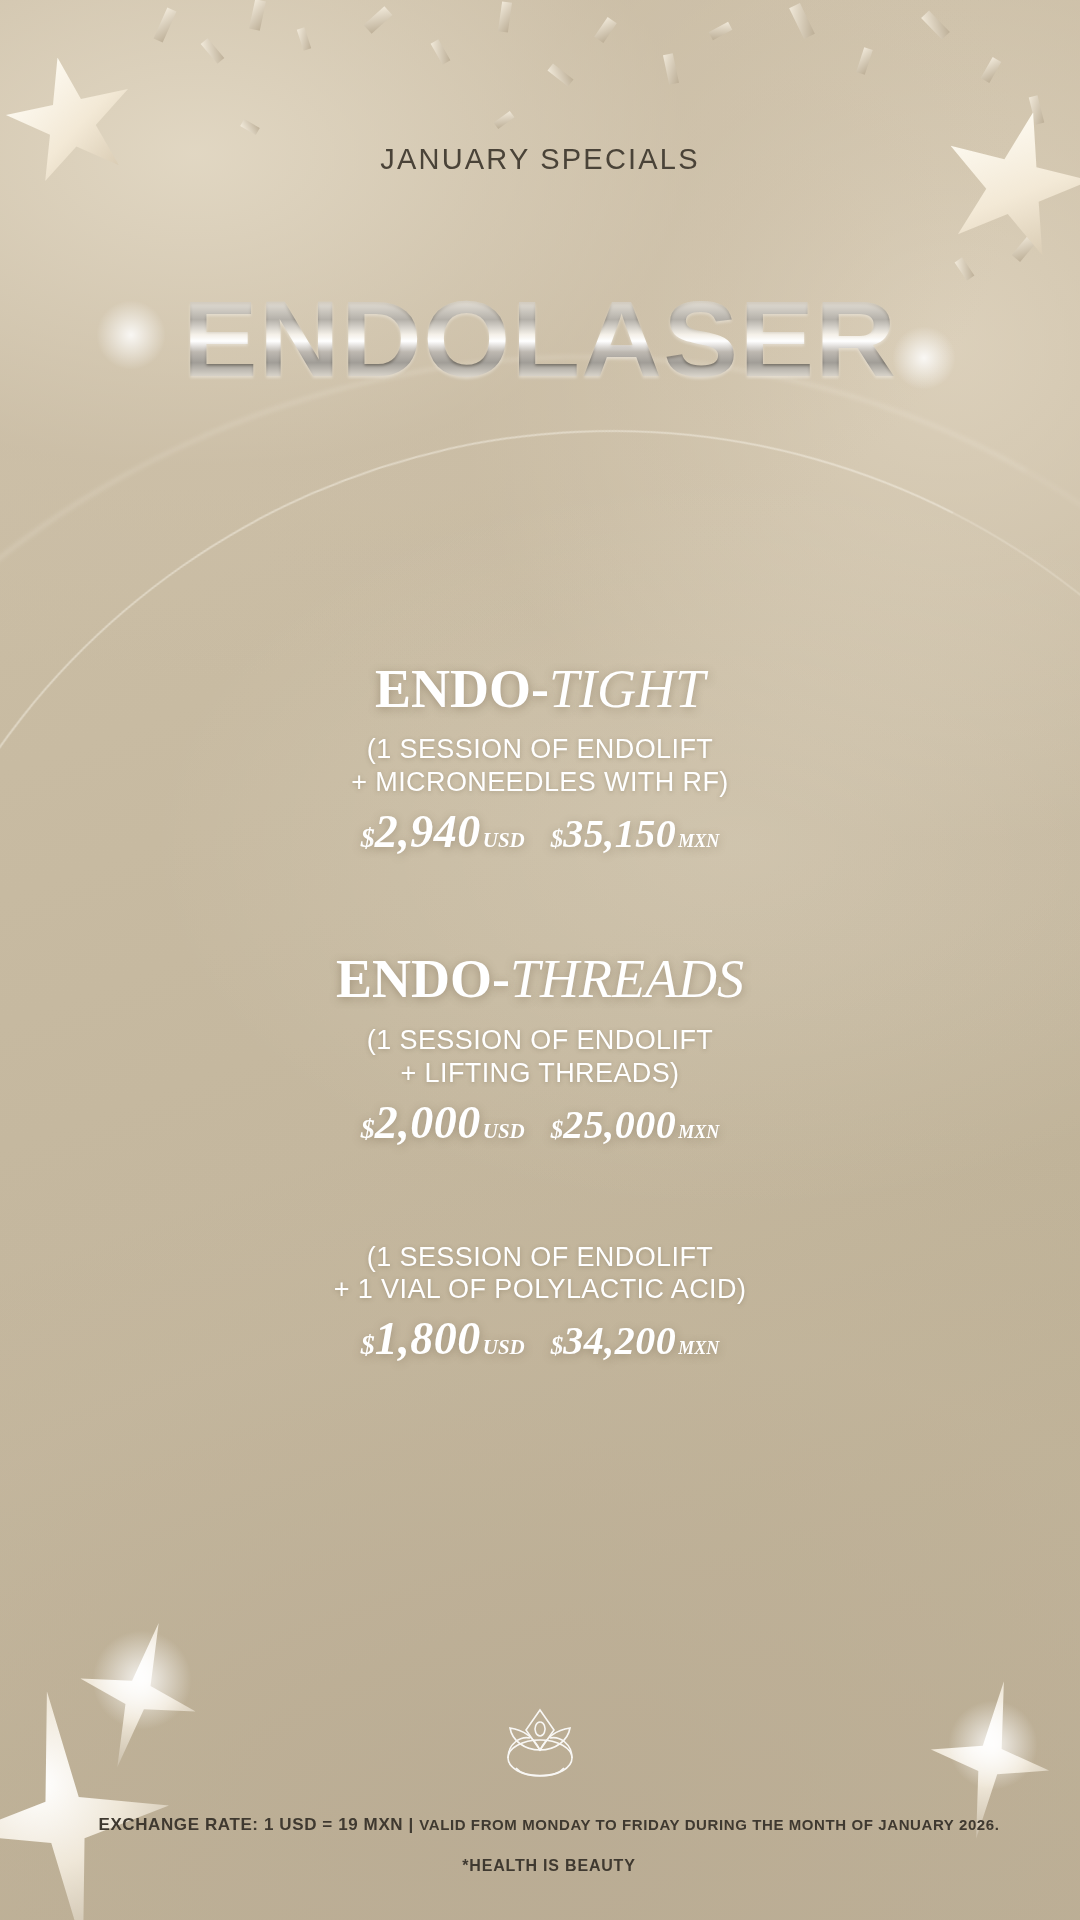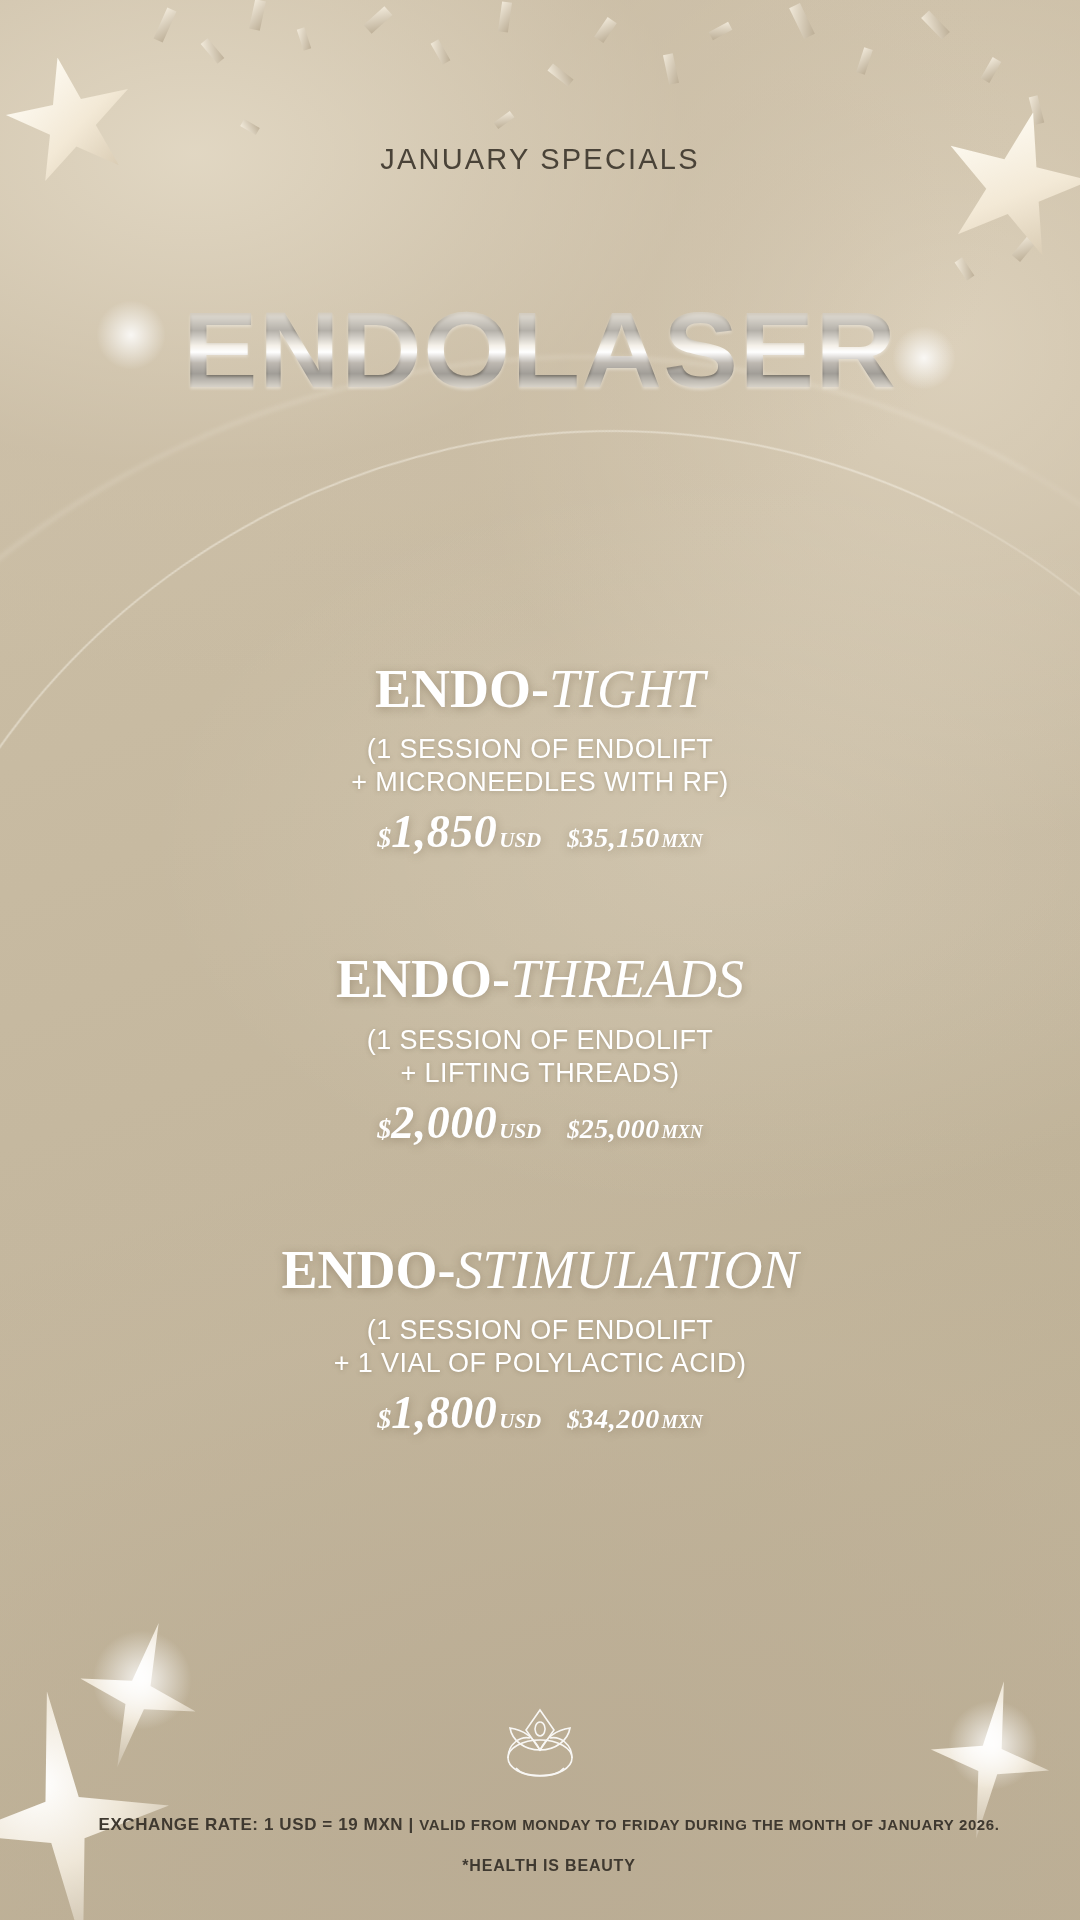--- a/index.html
+++ b/index.html
@@ -91,21 +91,21 @@
     width: 100%;
     text-align: center;
     font-size: 29px;
     letter-spacing: 2.2px;
     color: #4a4338;
     font-weight: 400;
   }
 
   .title-wrap {
     position: absolute;
-    top: 296px;
+    top: 285px;
     left: 0;
     width: 100%;
     text-align: center;
   }
   .endolaser {
     font-family: "Liberation Sans", sans-serif;
     font-weight: 700;
     font-size: 108px;
     letter-spacing: 1px;
     line-height: 1;
@@ -179,21 +179,21 @@
     gap: 26px;
   }
   .price {
     display: inline-flex;
     align-items: baseline;
   }
   .price .dollar { font-size: 28px; }
   .price .amount { font-size: 46px; letter-spacing: 0.5px; }
   .price .cur { font-size: 21px; margin-left: 2px; }
   .price.secondary .dollar { font-size: 25px; }
-  .price.secondary .amount { font-size: 28px; }
+  .price.secondary .amount { font-size: 40px; }
   .price.secondary .cur { font-size: 18px; }
 
   
   .logo {
     position: absolute;
     left: 50%;
     top: 1700px;
     transform: translateX(-50%);
     width: 120px;
     height: 96px;
@@ -264,21 +264,21 @@
 
     <div class="pkg">
       <div class="pkg-name"><span>ENDO-</span><span class="ital">TIGHT</span></div>
       <div class="pkg-desc">
         <div>(1 SESSION OF ENDOLIFT</div>
         <div>+ MICRONEEDLES WITH RF)</div>
       </div>
       <div class="pkg-prices">
         <span class="price">
             <span class="dollar">$</span>
-            <span class="amount">1,850</span>
+            <span class="amount">2,940</span>
             <span class="cur">USD</span>
           </span>
         <span class="price secondary">
             <span class="dollar">$</span>
             <span class="amount">35,150</span>
             <span class="cur">MXN</span>
           </span>
       </div>
     </div>
 
@@ -296,21 +296,20 @@
           </span>
         <span class="price secondary">
             <span class="dollar">$</span>
             <span class="amount">25,000</span>
             <span class="cur">MXN</span>
           </span>
       </div>
     </div>
 
     <div class="pkg">
-      <div class="pkg-name"><span>ENDO-</span><span class="ital">STIMULATION</span></div>
       <div class="pkg-desc">
         <div>(1 SESSION OF ENDOLIFT</div>
         <div>+ 1 VIAL OF POLYLACTIC ACID)</div>
       </div>
       <div class="pkg-prices">
         <span class="price">
             <span class="dollar">$</span>
             <span class="amount">1,800</span>
             <span class="cur">USD</span>
           </span>

